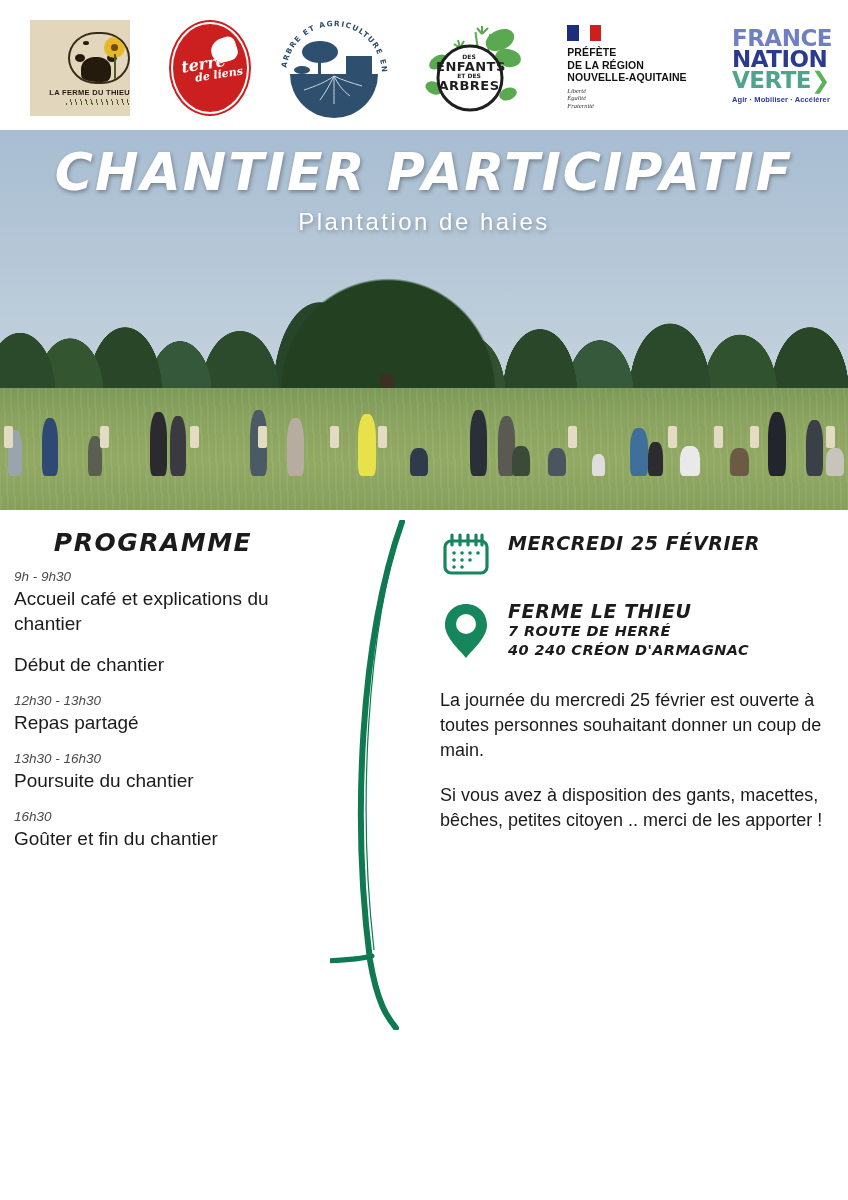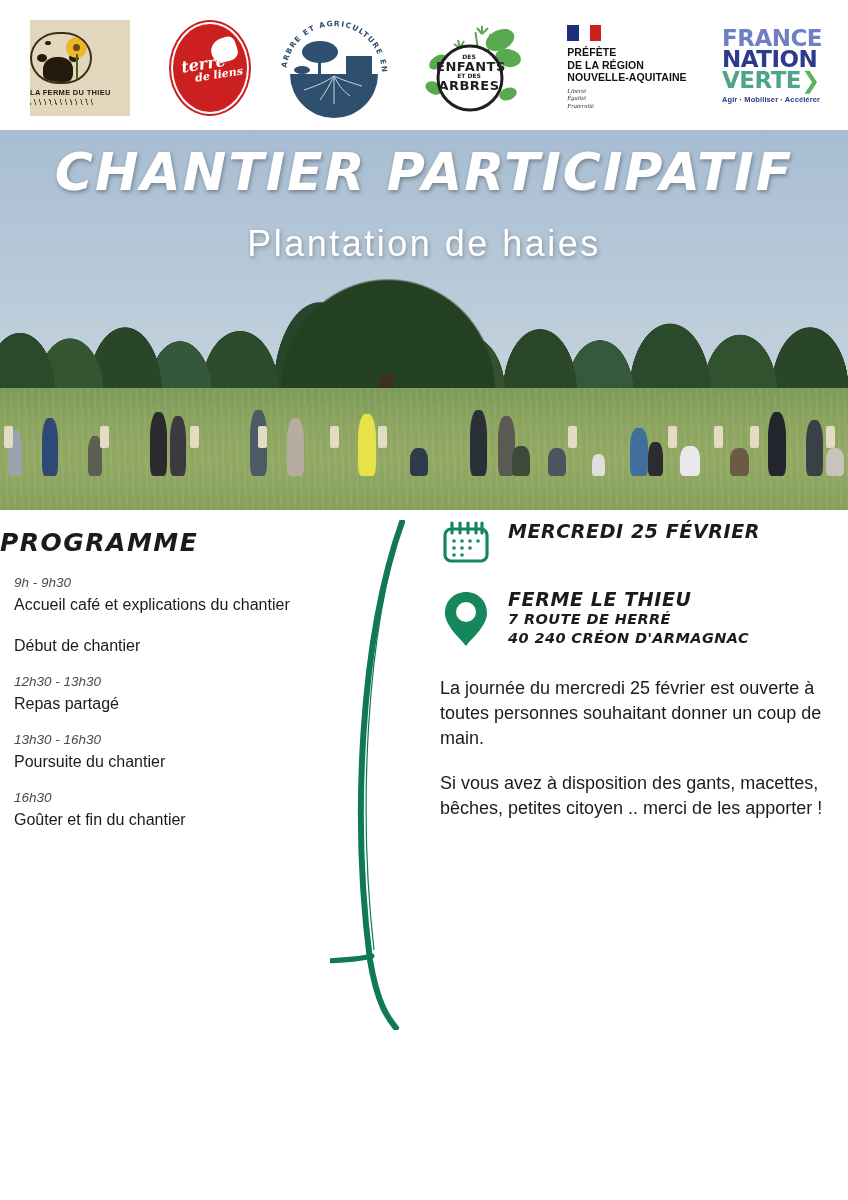--- a/index.html
+++ b/index.html
@@ -17,21 +17,21 @@
   
   .logobar {
     position:absolute; left:0; top:0; width:848px; height:130px;
     background:#fff;
     display:flex; align-items:center;
   }
   .logo { position:absolute; display:flex; align-items:center; justify-content:center; }
 
   
   .logo-thieu { left:30px; top:20px; width:100px; height:96px; background:#e2d7bd;
-                display:flex; flex-direction:column; align-items:flex-start; justify-content:center; }
+                display:flex; flex-direction:column; align-items:flex-end; justify-content:center; }
   .thieu-circle { width:62px; height:52px; border:2px solid #3a2d18; border-radius:50%/55%;
                   position:relative; overflow:hidden; background:#e2d7bd; }
   .thieu-cow { position:absolute; left:50%; bottom:-2px; transform:translateX(-60%);
                width:30px; height:27px; background:#241a0e; border-radius:45% 45% 38% 38%; }
   .thieu-cow:before, .thieu-cow:after { content:""; position:absolute; top:-3px; width:10px; height:8px;
                background:#241a0e; border-radius:50%; }
   .thieu-cow:before { left:-6px; } .thieu-cow:after { right:-6px; }
   .thieu-sun { position:absolute; right:6px; top:6px; width:15px; height:15px; border-radius:50%;
                background:#e8b827; box-shadow:0 0 0 3px #e8b827; }
   .thieu-sun:after{ content:""; position:absolute; left:4px; top:4px; width:7px;height:7px;
@@ -68,21 +68,21 @@
   .pref-flag { display:flex; width:34px; height:16px; margin-bottom:5px; }
   .pref-flag i { flex:1; }
   .pref-flag i:nth-child(1){ background:#1c2e7a; }
   .pref-flag i:nth-child(2){ background:#fff; }
   .pref-flag i:nth-child(3){ background:#cc1f1f; }
   .pref-lines { font-size:10.5px; font-weight:bold; color:#111; line-height:12.5px; letter-spacing:.1px;}
   .pref-dev { font-family:"Liberation Serif",serif; font-style:italic; font-size:6.5px;
       color:#333; line-height:7.5px; margin-top:3px; }
 
   
-  .logo-fnv { left:712px; top:26px; width:120px; height:80px; }
+  .logo-fnv { left:712px; top:26px; width:120px; height:80px;justify-content:flex-end; }
   .fnv-l { font-family:"DejaVu Sans",sans-serif; font-weight:bold; font-size:23px;
       line-height:21px; letter-spacing:-.5px; }
   .fnv-1 { color:#6f7fc4; } .fnv-2 { color:#2a3a8f; } .fnv-3 { color:#4fa58c; }
   .fnv-3 b { color:#5cb35c; }
   .fnv-sub { color:#2a3a8f; font-size:7.5px; font-weight:bold; margin-top:4px; letter-spacing:.1px;}
 
   
   .hero { position:absolute; left:0; top:130px; width:848px; height:380px; overflow:hidden; }
   .sky { position:absolute; inset:0;
       background:linear-gradient(#a8bdd2 0%, #bacbd9 45%, #c6d3dd 70%, #b9c7d2 100%); }
@@ -111,49 +111,49 @@
   .field:after{ content:""; position:absolute; inset:0; opacity:.25;
       background:repeating-linear-gradient(88deg, rgba(255,255,255,.22) 0 2px, transparent 2px 7px); }
   .people { position:absolute; left:0; bottom:34px; width:848px; height:78px; }
   .p { position:absolute; bottom:0; border-radius:40% 40% 18% 18%; }
   .stake { position:absolute; bottom:28px; width:9px; height:22px; background:#e4dcc2; border-radius:2px; }
 
   .hero-title { position:absolute; left:0; top:14px; width:848px; text-align:center; }
   .h-main { font-family:"DejaVu Sans", sans-serif; font-weight:bold; font-style:italic;
       font-size:52px; letter-spacing:2px; color:#fff; line-height:56px;
       text-shadow:1px 2px 4px rgba(0,0,0,.35); }
-  .h-sub { font-family:"Liberation Sans", sans-serif; font-weight:300; font-size:36px;
-      letter-spacing:2.5px; color:#fff; line-height:44px; margin-top:22px;
+  .h-sub { font-family:"Liberation Sans", sans-serif; font-weight:300; font-size:24px;
+      letter-spacing:2.5px; color:#fff; line-height:44px; margin-top:0;
       text-shadow:1px 2px 4px rgba(0,0,0,.3); }
 
   
   .content { position:absolute; left:0; top:510px; width:848px; height:690px; }
 
   .divider { position:absolute; left:330px; top:10px; width:120px; height:510px; pointer-events:none; }
 
   
   .prog { position:absolute; left:0; top:18px; width:340px; }
-  .prog-title { text-align:left; font-family:"DejaVu Sans", sans-serif; font-weight:bold;
-      font-style:italic; font-size:25px; letter-spacing:1.5px; color:#1b1b1b; margin-bottom:18px;
+  .prog-title { text-align:center; font-family:"DejaVu Sans", sans-serif; font-weight:bold;
+      font-style:italic; font-size:25px; letter-spacing:1.5px; color:#1b1b1b; margin-bottom:12px;
       padding-right:34px; }
   .prog-item { margin:0 0 16px 14px; }
   .prog-time { font-family:"Liberation Sans",sans-serif; font-style:italic; font-size:13.5px;
       color:#4a4a4a; margin-bottom:2px; }
-  .prog-label { font-family:"Liberation Sans",sans-serif; font-size:16px; color:#1b1b1b;
+  .prog-label { font-family:"Liberation Sans",sans-serif; font-size:19px; color:#1b1b1b;
       line-height:25px; }
 
   
   .right { position:absolute; left:440px; top:0; width:408px; }
   .info-row { display:flex; align-items:flex-start; gap:16px; margin-bottom:8px; }
   .ic { flex:0 0 auto; }
   .hand-h { font-family:"DejaVu Sans",sans-serif; font-weight:bold; font-style:italic;
       font-size:19px; letter-spacing:.6px; color:#1b1b1b; }
   .hand-s { font-family:"DejaVu Sans",sans-serif; font-weight:bold; font-style:italic;
       font-size:14.5px; letter-spacing:.4px; color:#1b1b1b; line-height:19px; }
-  .date-row { margin-top:10px; margin-bottom:16px; }
+  .date-row { margin-top:22px; margin-bottom:16px; }
 
   .para { font-family:"Liberation Sans",sans-serif; font-size:18px; line-height:25px;
       color:#1b1b1b; margin-bottom:20px; }
   .para.bold { font-weight:bold; }
 </style>
 </head>
 <body>
 
 <div class="poster">
 

